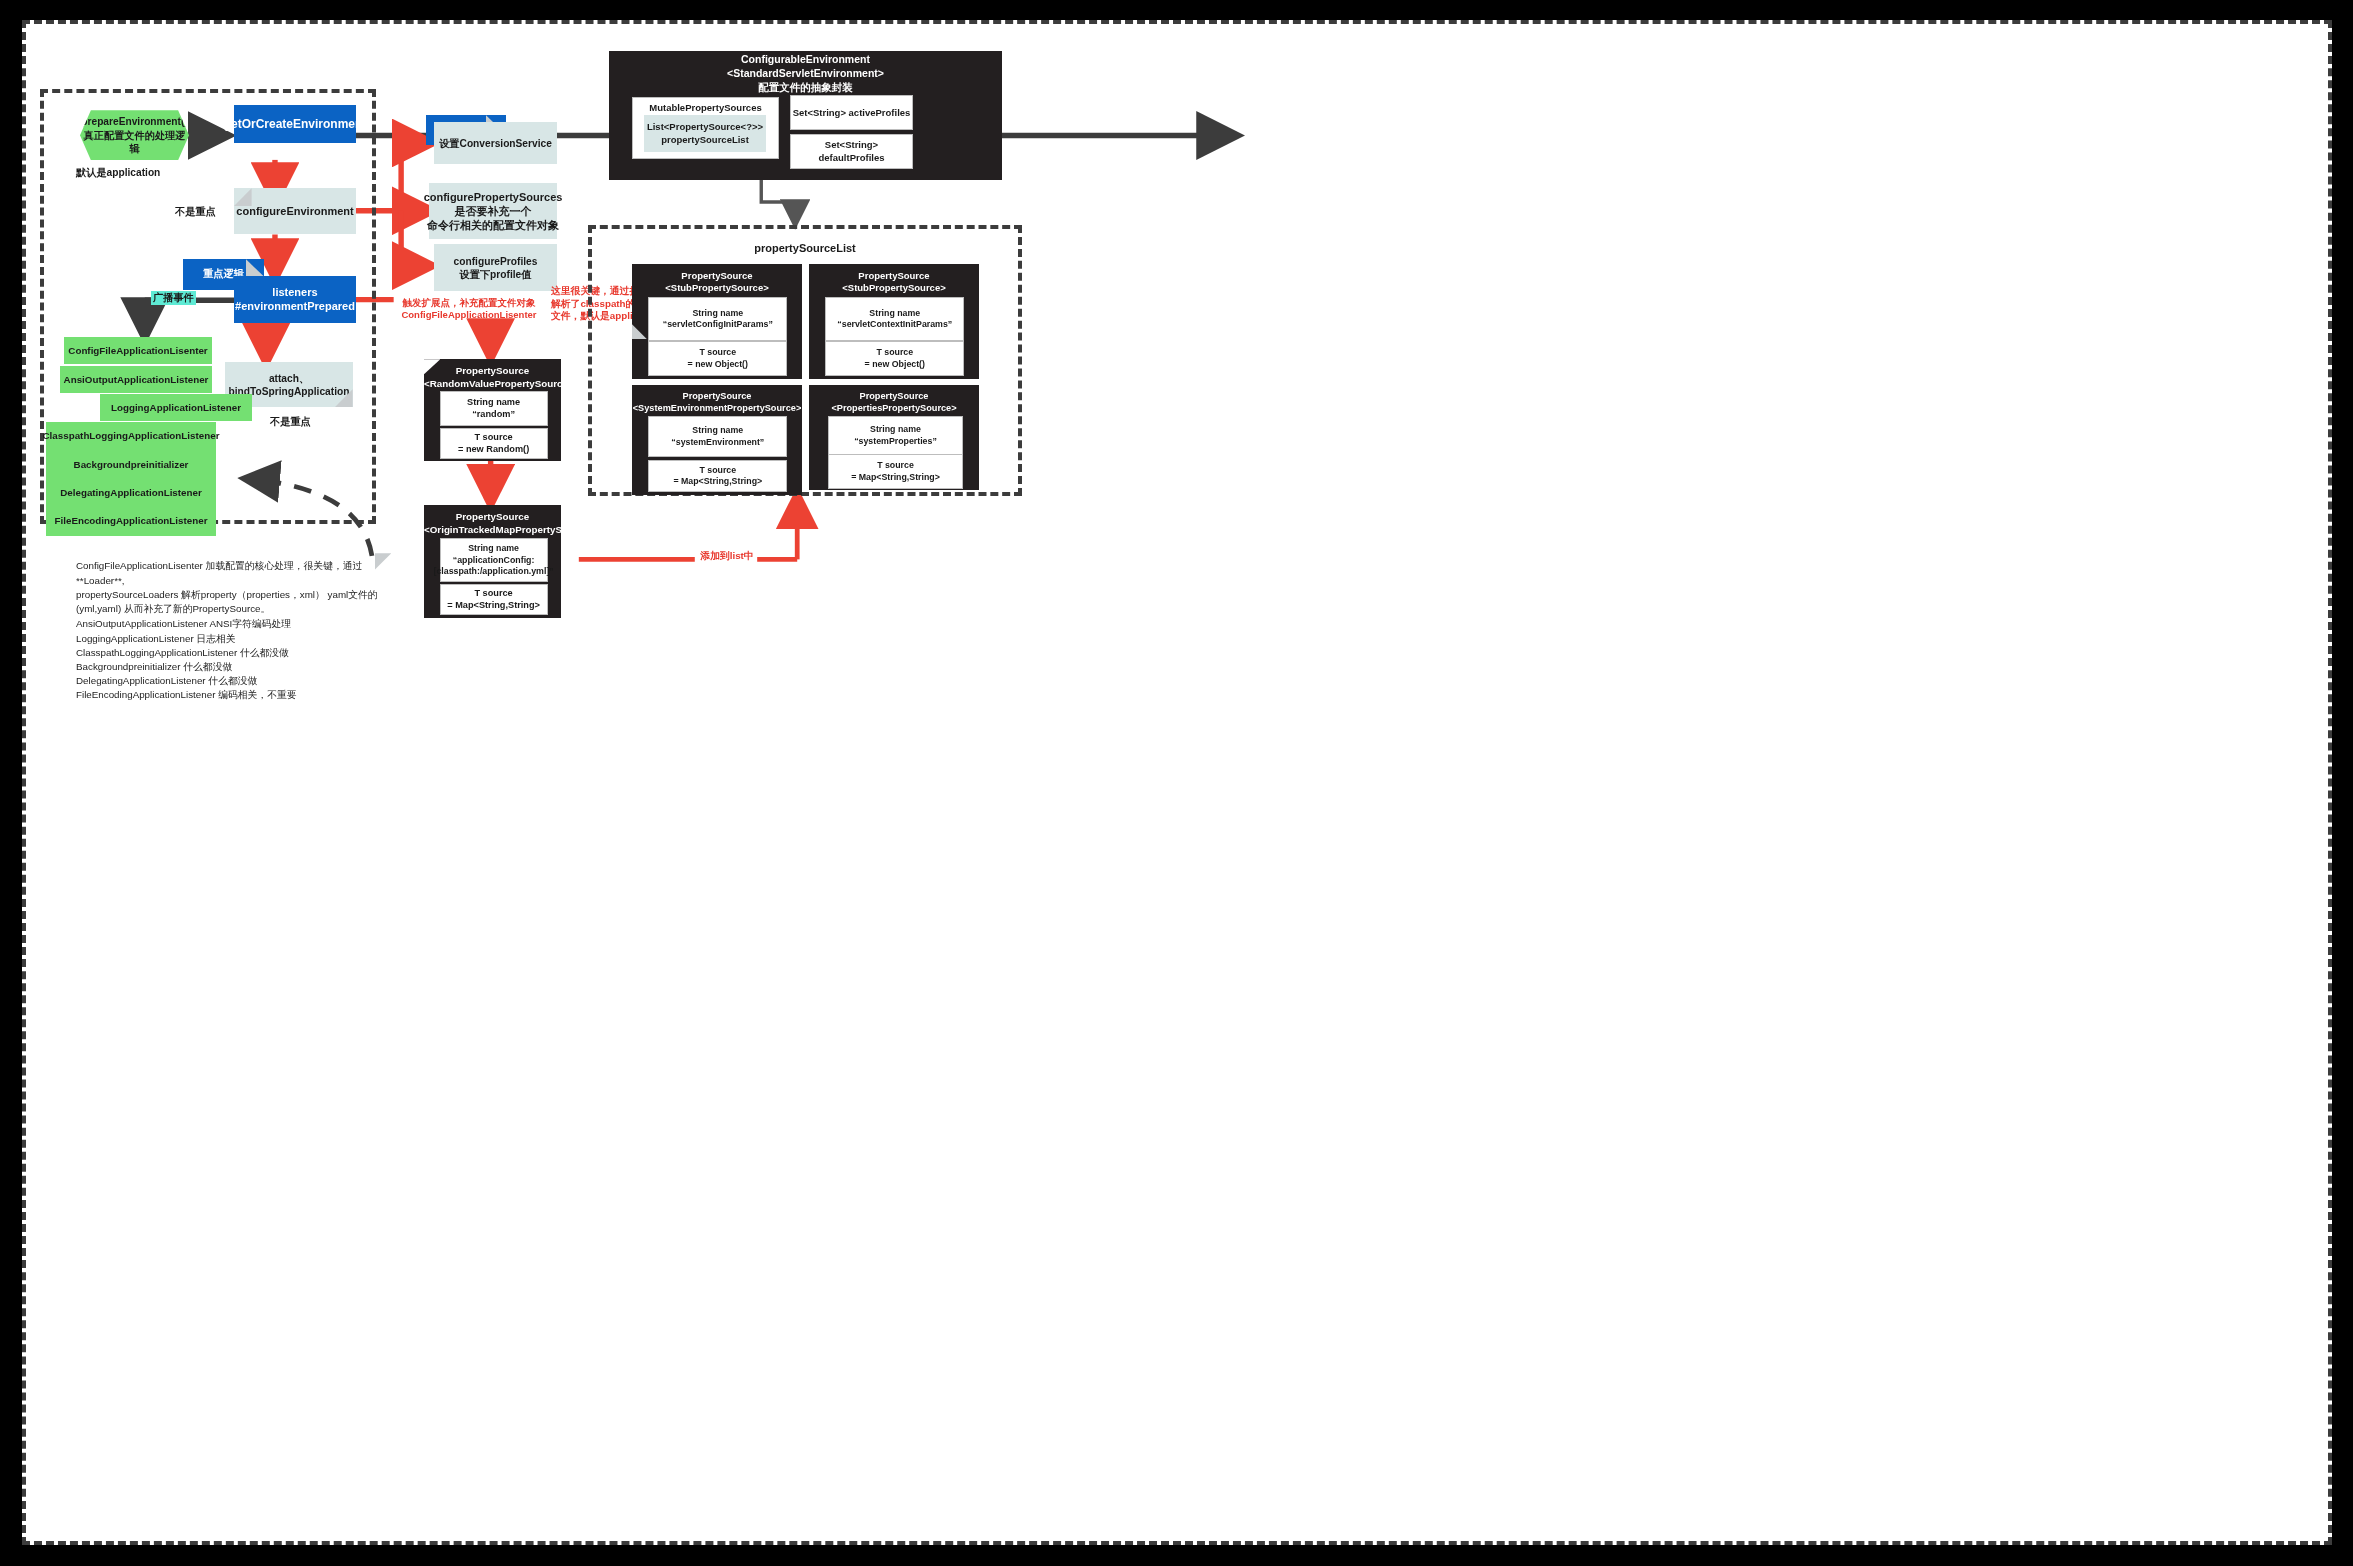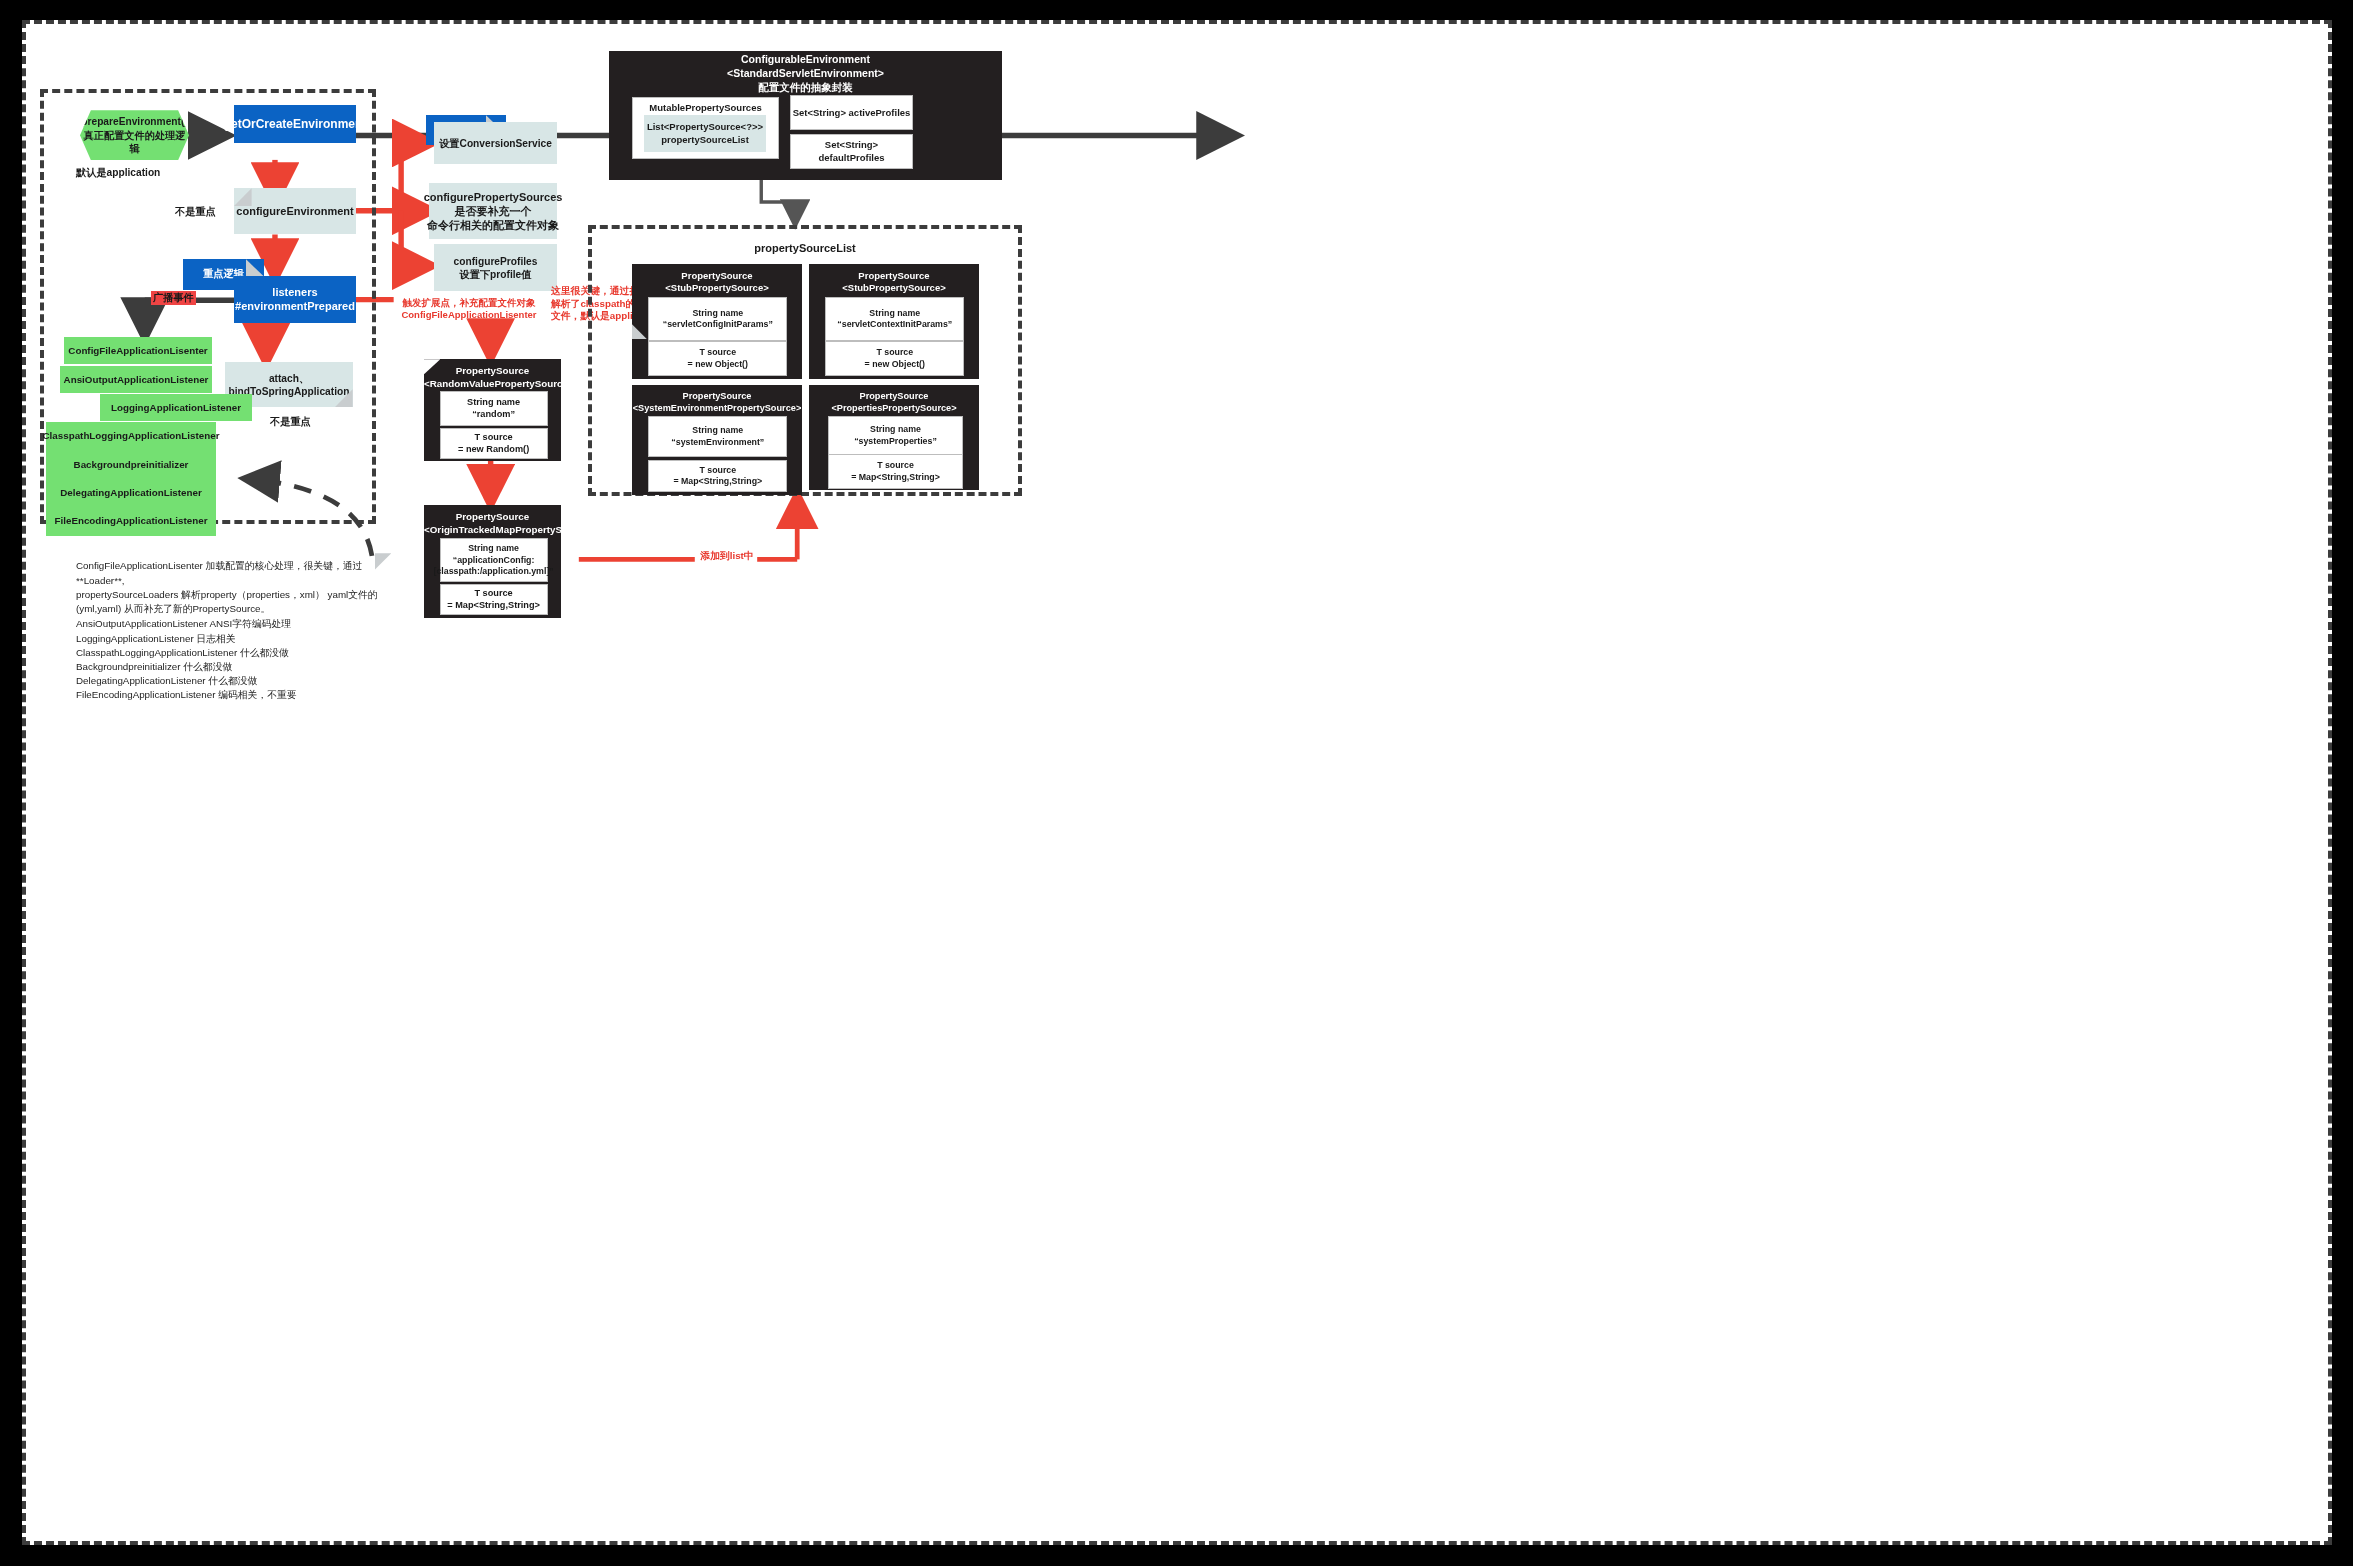--- a/index.html
+++ b/index.html
@@ -136,21 +136,21 @@
   <div class="abs lblue" style="left:212px;top:168px;width:122px;height:46px;font-size:11px;">
     <span>configureEnvironment</span>
   </div>
   <div class="abs" style="left:212px;top:168px;width:17.6px;height:17.6px;background:#c9cdcf;clip-path:polygon(100% 0,100% 100%,0 100%);"></div>
 
   <div class="abs blue" style="left:161px;top:239px;width:81px;height:30.5px;font-size:10.2px;">
     <span>重点逻辑</span>
   </div>
   <div class="abs" style="left:224px;top:239px;width:19px;height:18.3px;background:#c9cdcf;clip-path:polygon(0 0,100% 100%,0 100%);"></div>
 
-  <div class="abs plaintext" style="left:129px;top:271px;font-size:10.2px;background:#ef4444;padding:0 2px;">广播事件</div>
+  <div class="abs plaintext" style="left:129px;top:271px;font-size:10.2px;background:#5eead4;padding:0 2px;">广播事件</div>
 
   <div class="abs blue" style="left:212px;top:256px;width:122px;height:47px;font-size:11px;white-space:pre-line;">
     <span>listeners
 #environmentPrepared</span>
   </div>
 
   <div class="abs lblue" style="left:203px;top:342px;width:128px;height:45px;font-size:10.2px;white-space:pre-line;">
     <span>attach、
 bindToSpringApplication</span>
   </div>

